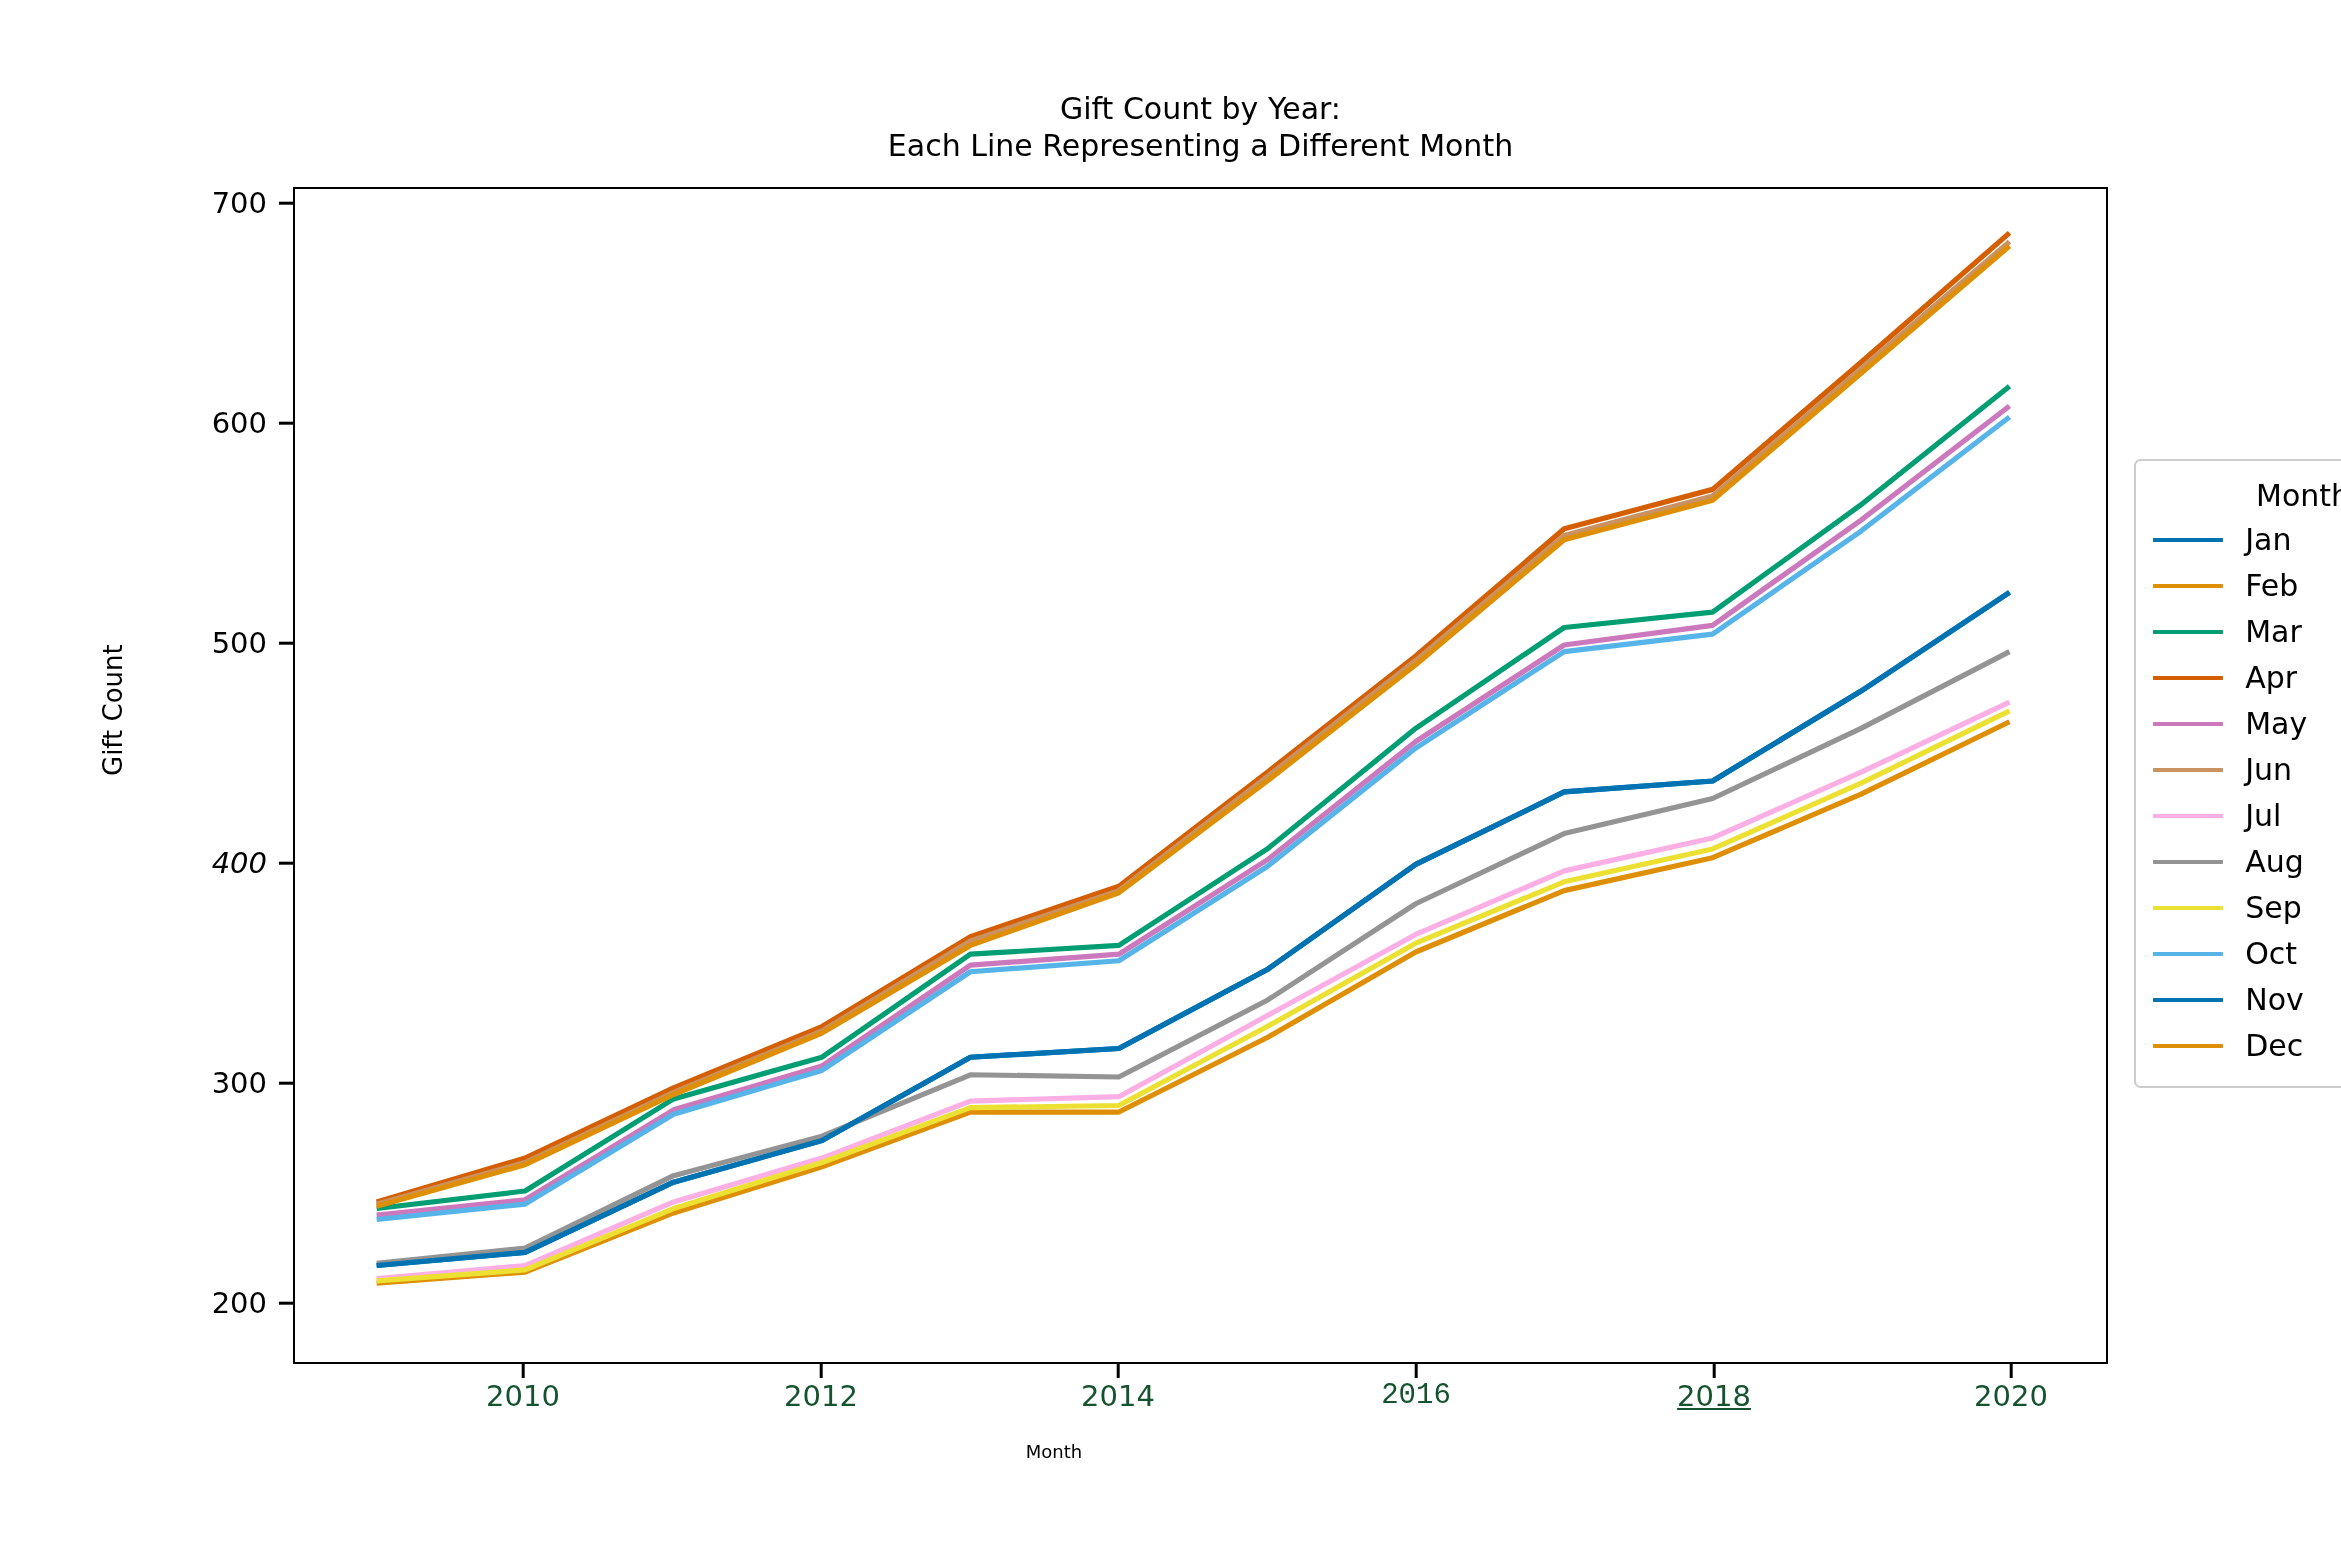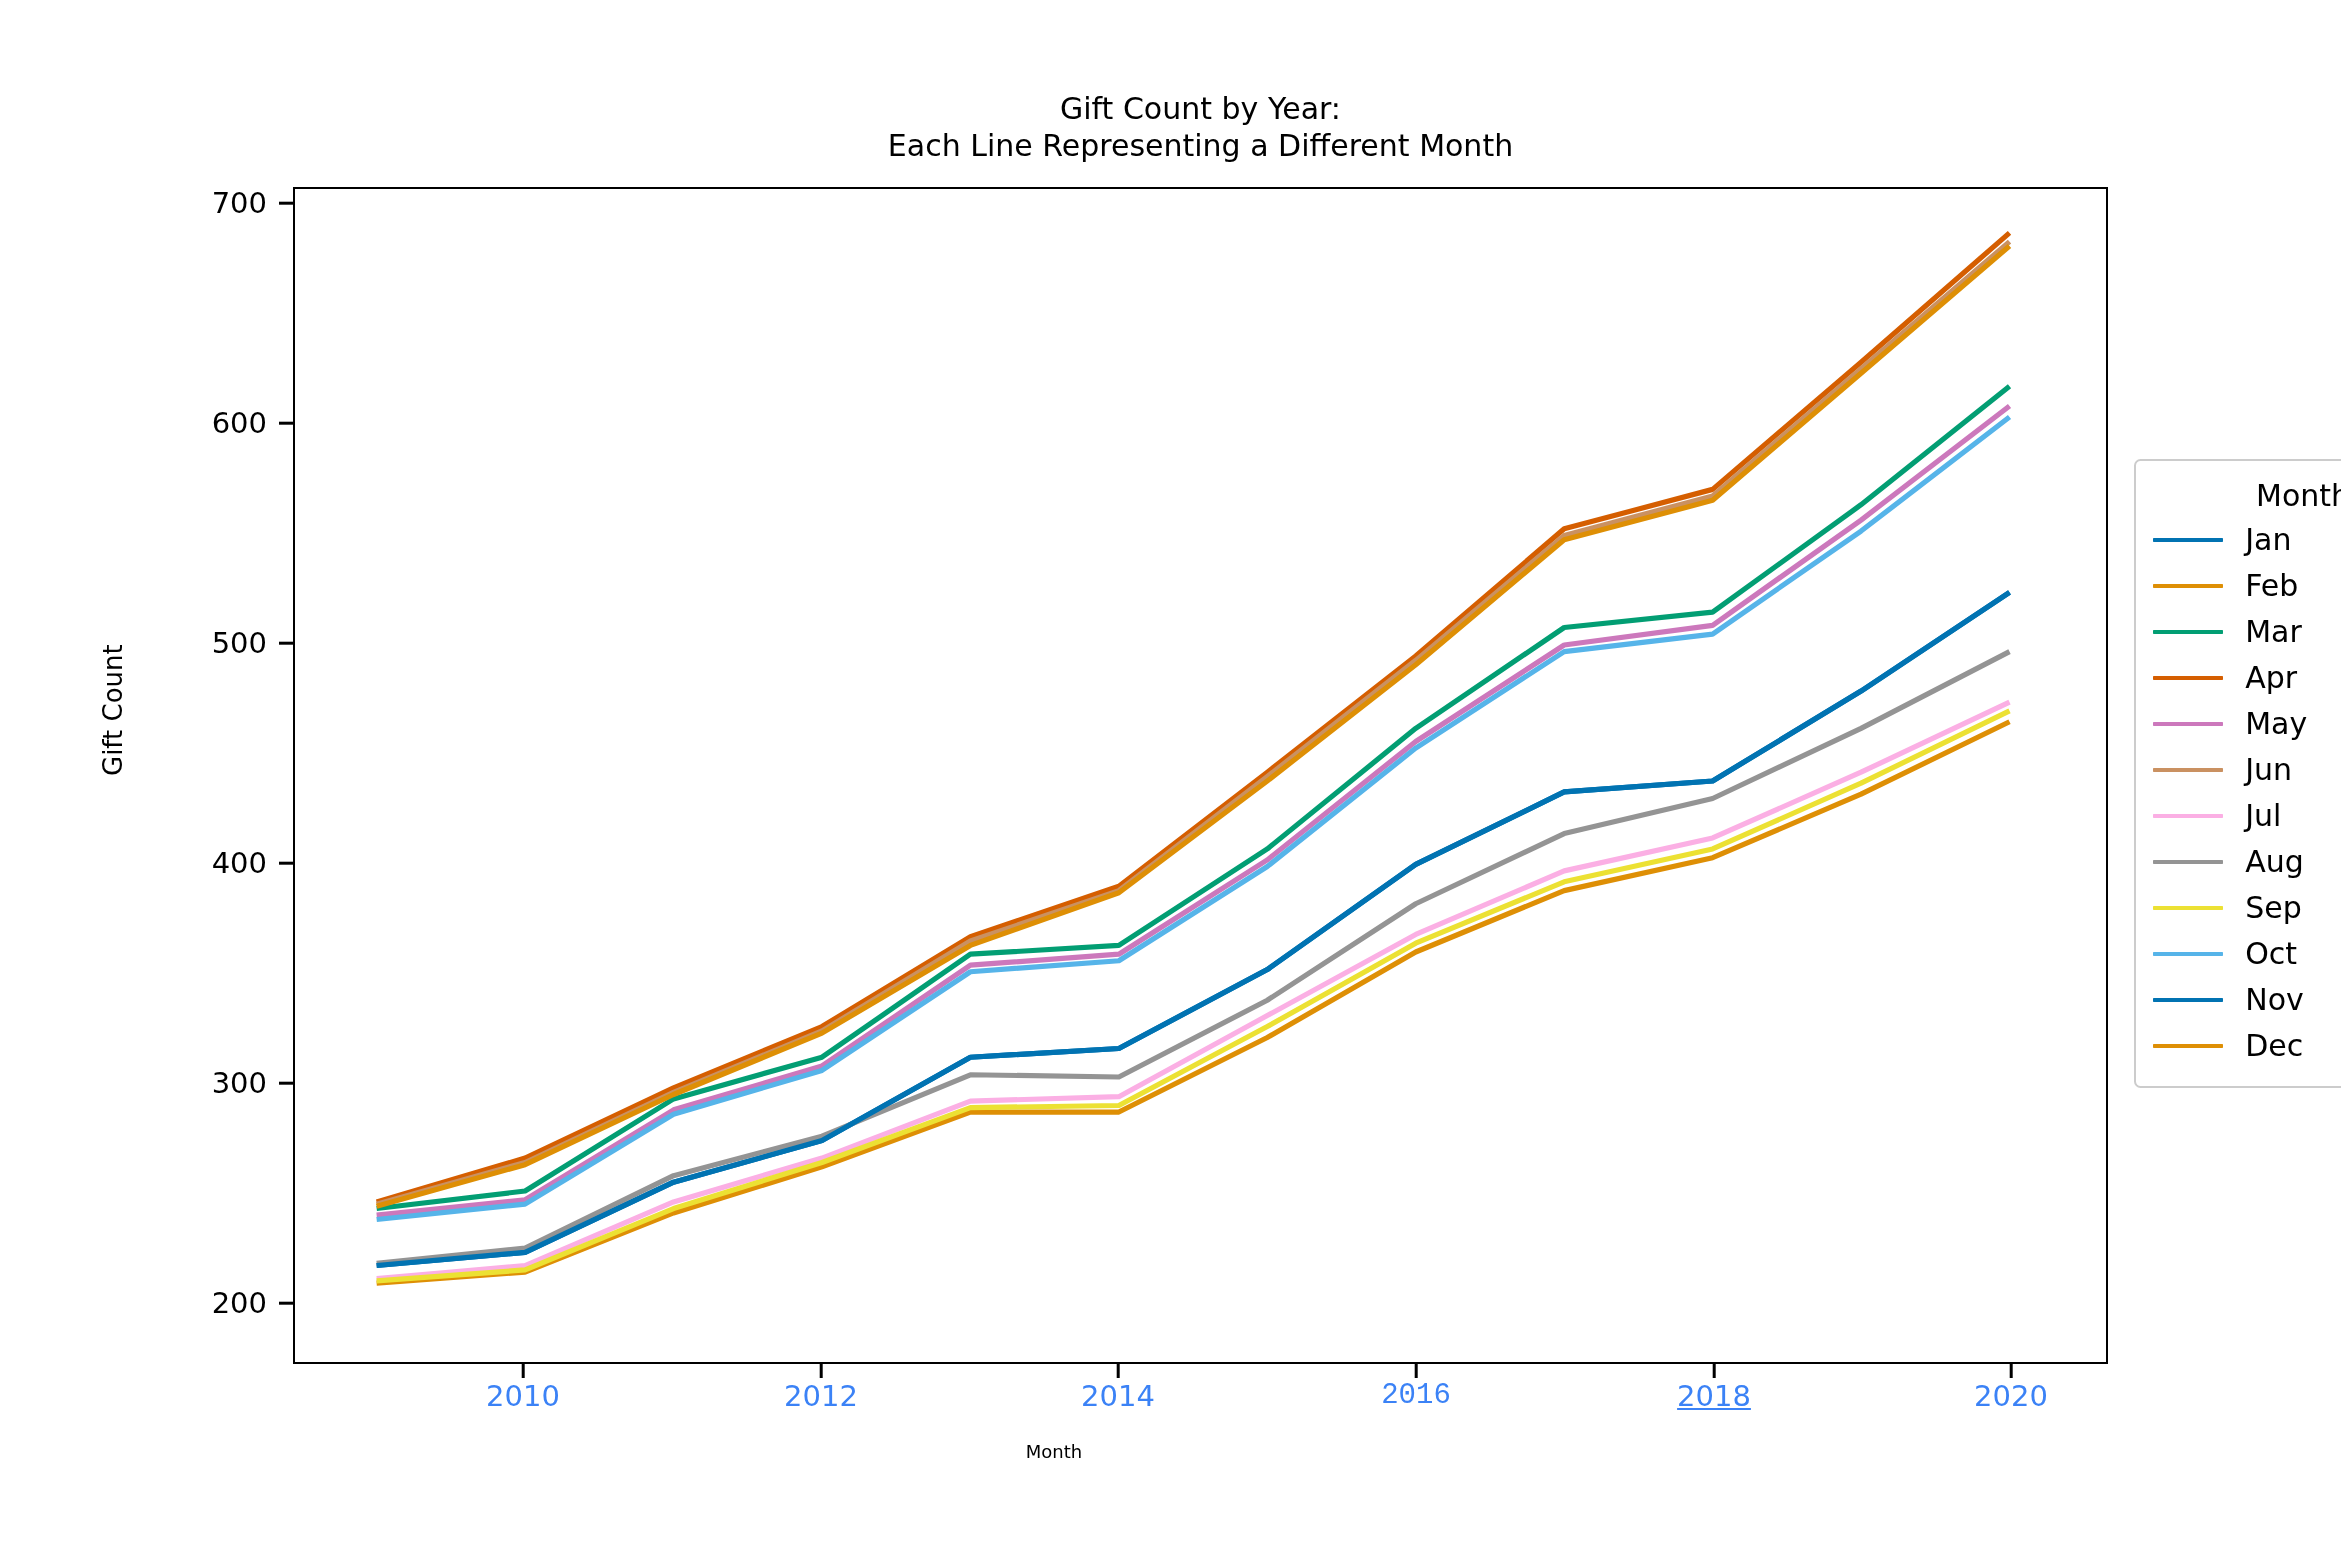--- a/index.html
+++ b/index.html
@@ -56,21 +56,21 @@
     font-size: 29px;
     color: #000000;
     transform: translateY(-50%);
     white-space: nowrap;
   }
   .xtick-label {
     position: absolute;
     top: 1379px;
     text-align: center;
     font-size: 29px;
-    color: #3b82f6;
+    color: #14532d;
     transform: translateX(-50%);
     white-space: nowrap;
   }
   .tick-mark-y {
     position: absolute;
     width: 13.7px;
     height: 2.6px;
     background: #000000;
     left: 279px;
     transform: translateY(-1.3px);
@@ -170,21 +170,21 @@
         <polyline points="125.78,1660.22 354.47,1639.93 583.16,1531.73 811.84,1467.49 1040.53,1339.00 1269.22,1325.47 1497.91,1203.75 1726.60,1041.44 1955.29,929.86 2183.98,912.95 2412.66,774.32 2641.35,622.16" fill="none" stroke="#0173B2" stroke-width="8" stroke-linejoin="round" stroke-linecap="butt"></polyline>
         <polyline points="125.78,1568.93 354.47,1504.68 583.16,1396.48 811.84,1301.80 1040.53,1166.55 1269.22,1085.40 1497.91,912.95 1726.60,733.74 1955.29,541.01 2183.98,480.15 2412.66,284.03 2641.35,87.91" fill="none" stroke="#DE8F05" stroke-width="8" stroke-linejoin="round" stroke-linecap="butt"></polyline>
       </svg>
   </div>
 
   <div id="yticks">
       <div class="ytick-label" style="top: 1303px;">200</div>
       <div class="tick-mark-y" style="top: 1303px;"></div>
       <div class="ytick-label" style="top: 1083px; text-align: center;">300</div>
       <div class="tick-mark-y" style="top: 1083px;"></div>
-      <div class="ytick-label" style="top: 863px;">400</div>
+      <div class="ytick-label" style="top: 863px; font-style: italic;">400</div>
       <div class="tick-mark-y" style="top: 863px;"></div>
       <div class="ytick-label" style="top: 643px;">500</div>
       <div class="tick-mark-y" style="top: 643px;"></div>
       <div class="ytick-label" style="top: 423px;">600</div>
       <div class="tick-mark-y" style="top: 423px;"></div>
       <div class="ytick-label" style="top: 203px;">700</div>
       <div class="tick-mark-y" style="top: 203px;"></div>
     </div>
   <div id="xticks">
       <div class="xtick-label" style="left: 523px;">2010</div>

